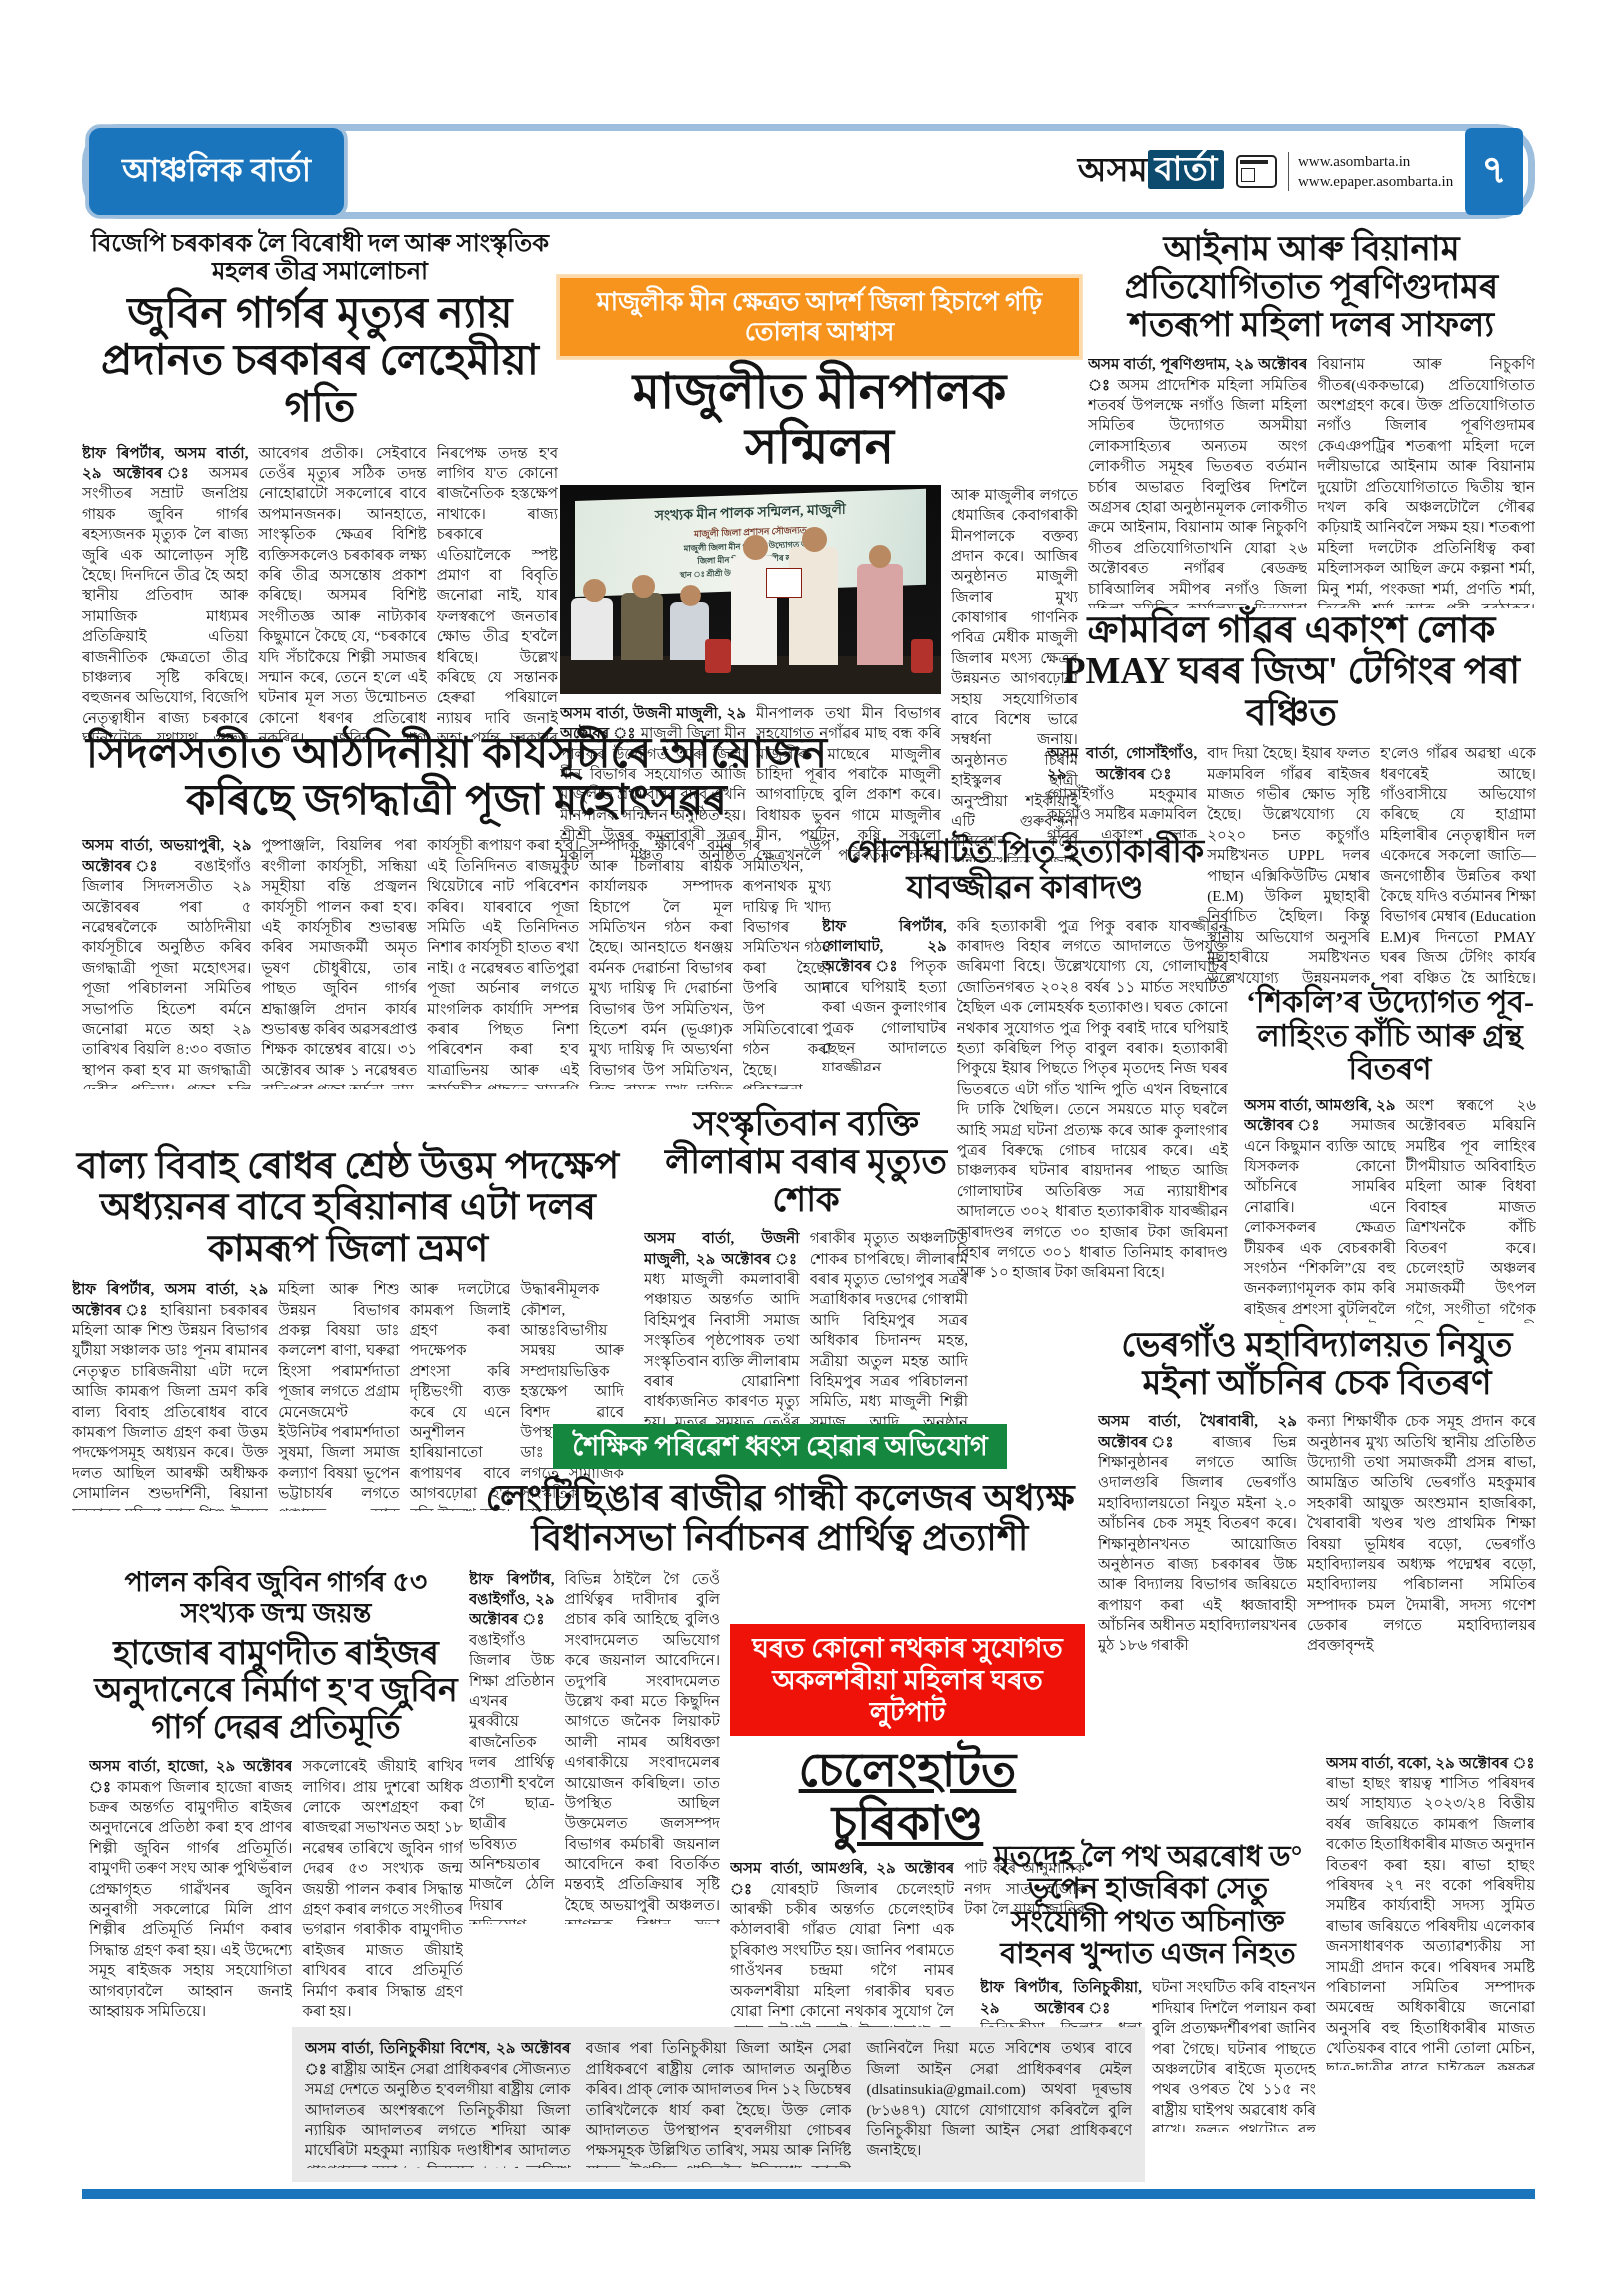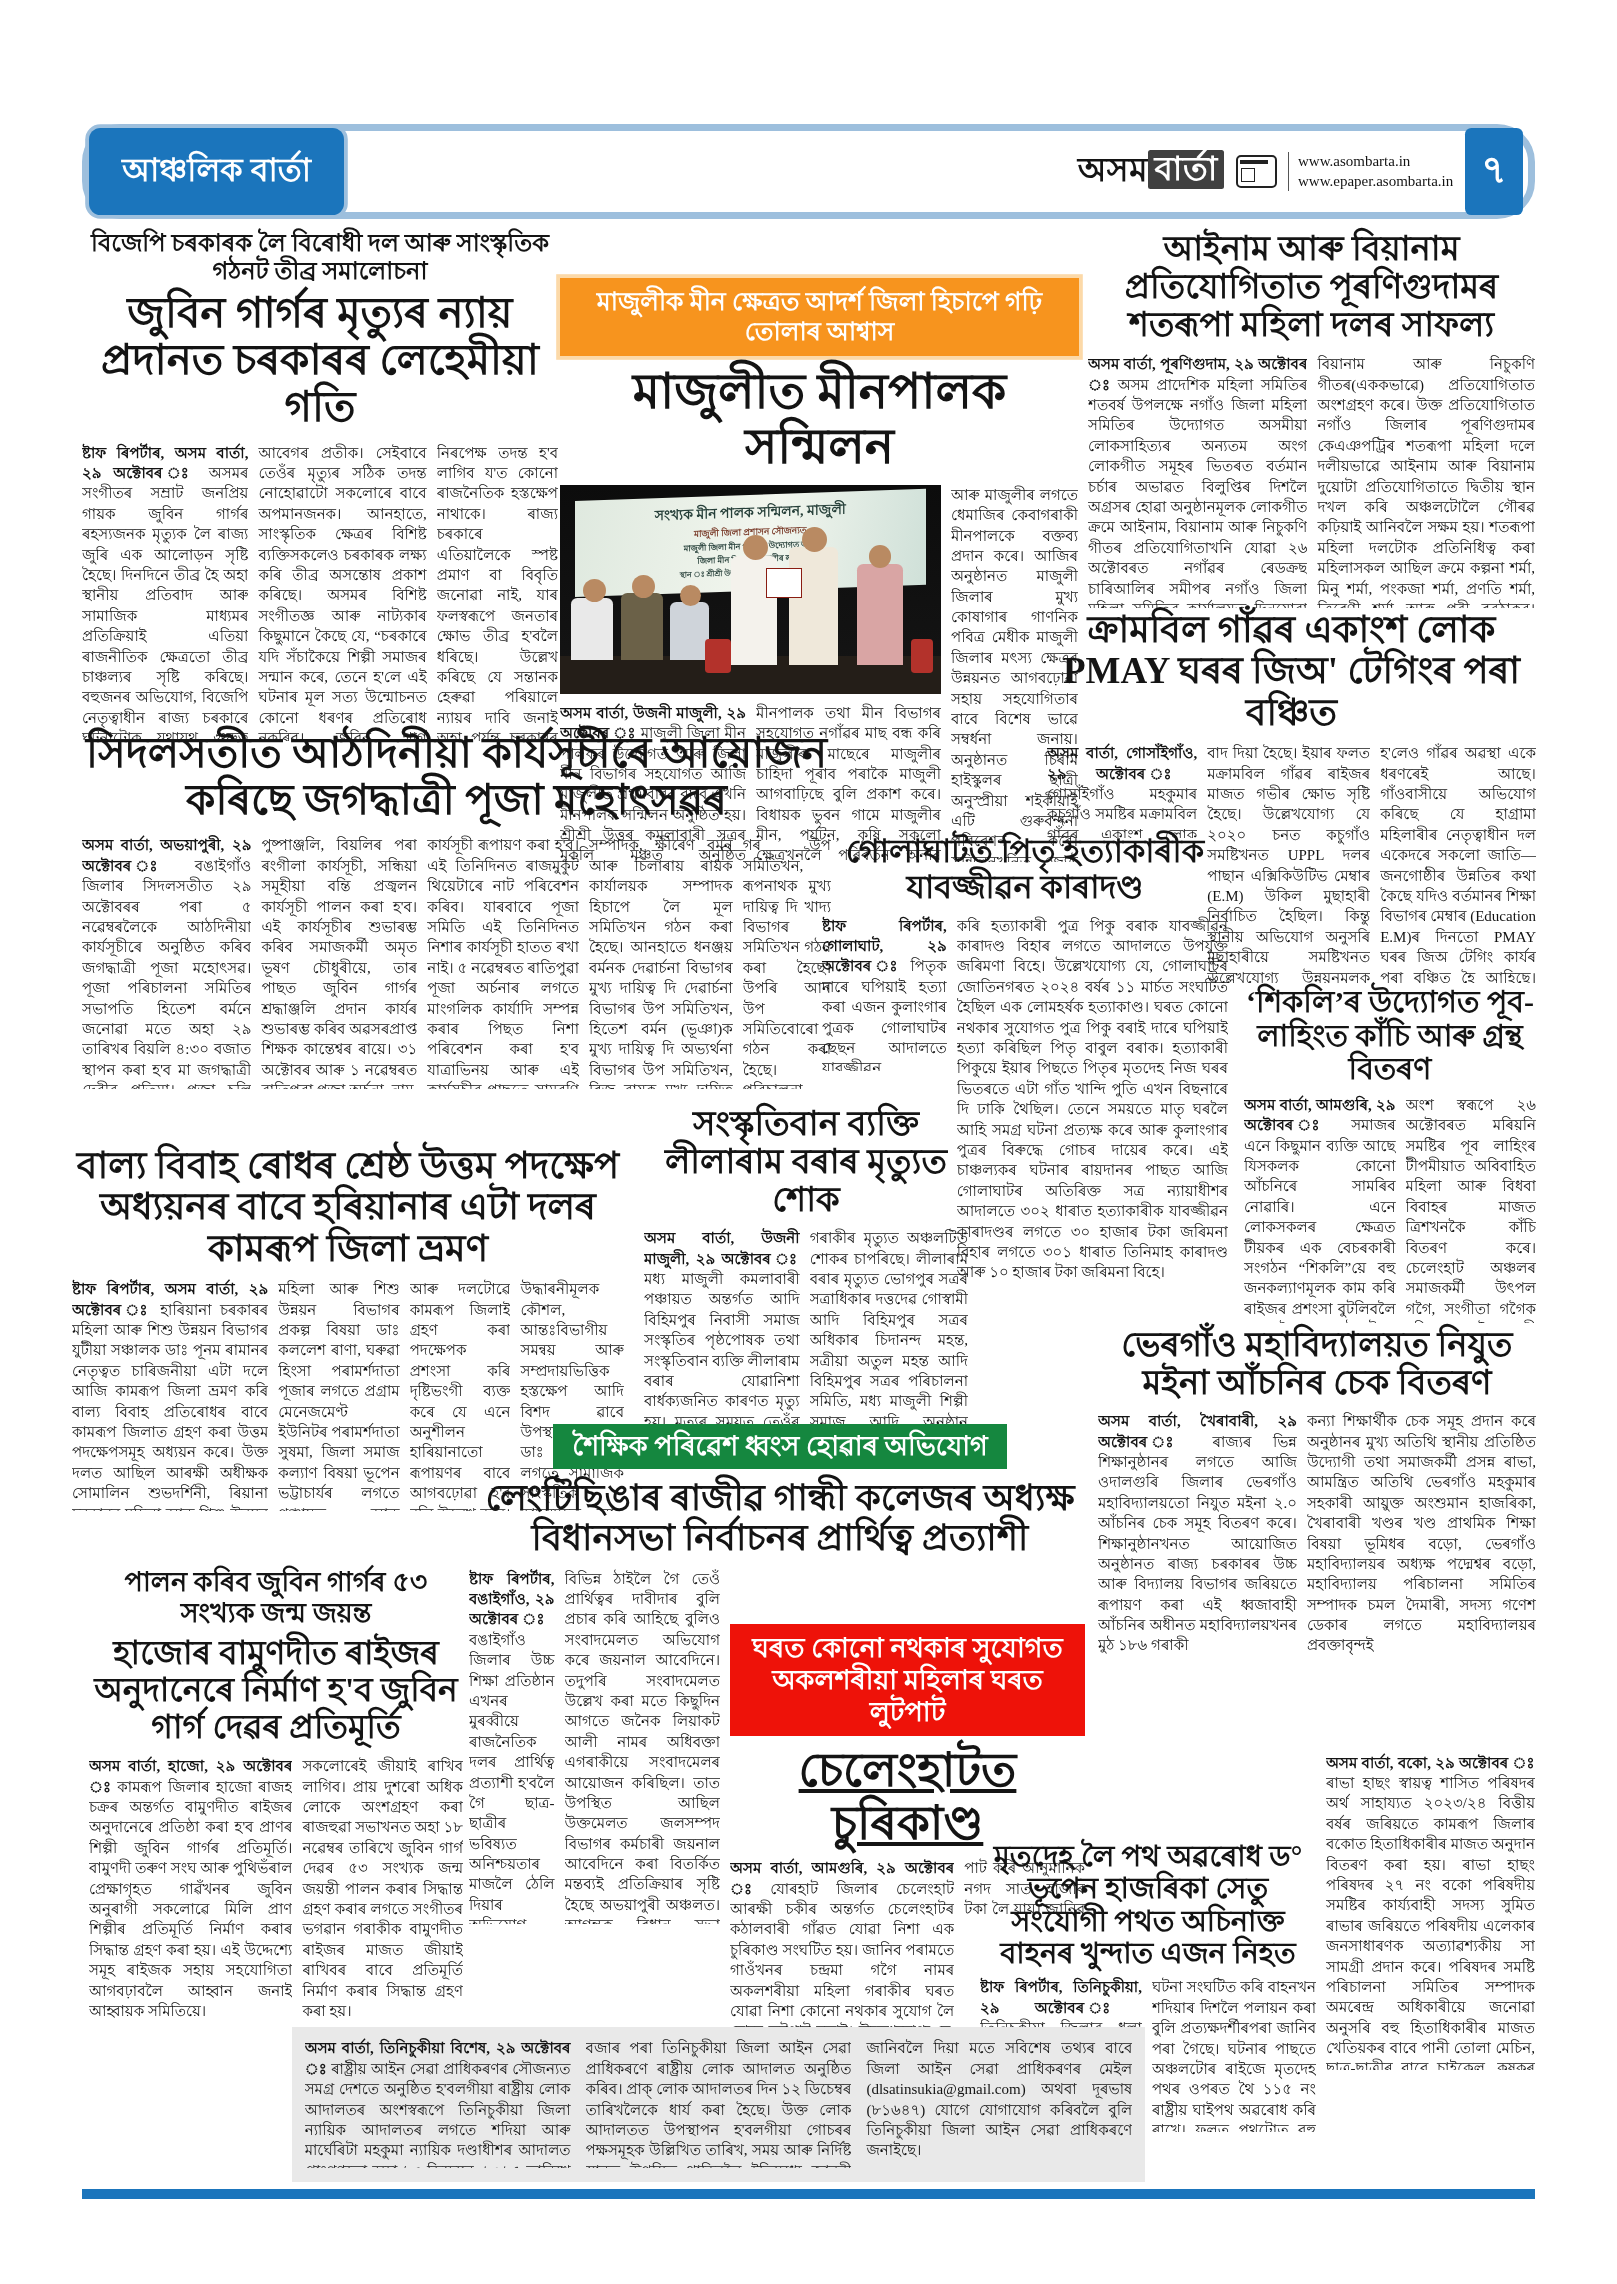--- a/index.html
+++ b/index.html
@@ -6,21 +6,21 @@
   body{width:1618px;height:2284px;position:relative;background:#ffffff;
        font-family:"Liberation Serif","DejaVu Serif",serif;color:#141414;}
   .abs{position:absolute;}
   
   .hdrbar{border:7px solid #9dbfdd;border-radius:38px;background:#fff;display:flex;align-items:center;}
   .hdr-date{font-size:28px;font-weight:bold;padding-left:35px;flex:0 0 482px;}
   .hdr-section{background:#1b75bc;color:#fff;font-size:32px;font-weight:bold;
        border-radius:11.4px;padding:16.5px 33px;box-shadow:0 0 0 3.8px #9dbfdd;}
   .hdr-right{margin-left:auto;display:flex;align-items:center;gap:11.4px;padding-right:5px;}
   .brand{font-size:33px;font-weight:bold;letter-spacing:0.6px;}
-  .brand .red{color:#fff;background:#404040;padding:1.3px 6.3px;border-radius:2.5px;}
+  .brand .red{color:#fff;background:#0c4a6e;padding:1.3px 6.3px;border-radius:2.5px;}
   .urls{font-size:15px;line-height:1.3;border-left:1.9px solid #555;padding-left:9px;}
   .browser-ico{width:37px;height:29px;border:2.5px solid #222;border-radius:5px;position:relative;}
   .browser-ico:before{content:"";position:absolute;left:2.5px;top:2.5px;width:28px;height:4.4px;background:#222;}
   .browser-ico:after{content:"";position:absolute;left:3.8px;top:11.4px;width:11.4px;height:11.4px;border:1.9px solid #222;}
   .pagenum{background:#1b75bc;color:#fff;font-size:39px;font-weight:bold;
        padding:11.4px 16.5px;border-radius:6.3px;}
   
   .art{position:absolute;overflow:visible;}
   .kick{font-weight:bold;text-align:center;line-height:1.15;}
   .hl{font-weight:bold;text-align:center;line-height:1.12;margin:0;}
@@ -53,21 +53,21 @@
     <div class="browser-ico"></div>
     <div class="urls">
       <div>www.asombarta.in</div>
       <div>www.epaper.asombarta.in</div>
     </div>
     <div class="pagenum">৭</div>
   </div>
 </div>
 
 <section class="art" style="left:82px;top:230px;width:476px;height:495px;">
-  <div class="kick" style="font-size:24px;">বিজেপি চৰকাৰক লৈ বিৰোধী দল আৰু সাংস্কৃতিক গঠনট তীব্ৰ সমালোচনা</div>
+  <div class="kick" style="font-size:24px;">বিজেপি চৰকাৰক লৈ বিৰোধী দল আৰু সাংস্কৃতিক মহলৰ তীব্ৰ সমালোচনা</div>
   <h1 class="hl" style="font-size:42px;margin-top:5px;">জুবিন গাৰ্গৰ মৃত্যুৰ ন্যায় প্ৰদানত চৰকাৰৰ লেহেমীয়া গতি</h1>
   <div class="cols" style="margin-top:11.4px;">
     <div class="col" style="height:298px;"><span class="byline">ষ্টাফ ৰিপৰ্টাৰ, অসম বাৰ্তা, ২৯ অক্টোবৰ ঃ </span><span>অসমৰ সংগীতৰ সম্ৰাট জনপ্ৰিয় গায়ক জুবিন গাৰ্গৰ ৰহস্যজনক মৃত্যুক লৈ ৰাজ্য জুৰি এক আলোড়ন সৃষ্টি হৈছে। দিনদিনে তীব্ৰ হৈ অহা স্থানীয় প্ৰতিবাদ আৰু সামাজিক মাধ্যমৰ প্ৰতিক্ৰিয়াই এতিয়া ৰাজনীতিক ক্ষেত্ৰতো তীব্ৰ চাঞ্চল্যৰ সৃষ্টি কৰিছে। বহুজনৰ অভিযোগ, বিজেপি নেতৃত্বাধীন ৰাজ্য চৰকাৰে ঘটনাটোক যথাযথ গুৰুত্ব নিদি ৰাজনৈতিক পন্থাৰে মোখনি মাৰিবলৈ চেষ্টা কৰি আছে। বিৰোধী দলসমূহে উল্লেখ কৰিছে যে জুবিন গাৰ্গৰ মৃত্যুৰ অনুসন্ধানত চৰকাৰী সংস্থাই নিষ্ক্ৰিয়তা দেখুৱাইছে। কংগ্ৰেছ, ৰাইজৰ দল, আৰু অন্যান্য দলৰ নেতাসকলে কৈছে যে চৰকাৰে ন্যায় প্ৰদানত বিলম্ব কৰি জনতাৰ বিশ্বাস হেৰুৱাইছে। তেওঁলোকৰ বক্তব্য অনুসৰি, জুবিন গাৰ্গ কেৱল এজন গায়ক নহয়, তেওঁ আছিল অসমৰ সাংস্কৃতিক আত্মা, অসমীয়া সমাজৰ</span></div>
     <div class="col" style="height:298px;"><span>আবেগৰ প্ৰতীক। সেইবাবে তেওঁৰ মৃত্যুৰ সঠিক তদন্ত নোহোৱাটো সকলোৰে বাবে অপমানজনক। আনহাতে, সাংস্কৃতিক ক্ষেত্ৰৰ বিশিষ্ট ব্যক্তিসকলেও চৰকাৰক লক্ষ্য কৰি তীব্ৰ অসন্তোষ প্ৰকাশ কৰিছে। অসমৰ বিশিষ্ট সংগীতজ্ঞ আৰু নাট্যকাৰ কিছুমানে কৈছে যে, “চৰকাৰে যদি সঁচাকৈয়ে শিল্পী সমাজৰ সন্মান কৰে, তেনে হ'লে এই ঘটনাৰ মূল সত্য উন্মোচনত কোনো ধৰণৰ প্ৰতিৰোধ নকৰিব। জুবিন গাৰ্গ অসমবাসীৰ হৃদয়ত জীৱিত আছে, কিন্তু সেই জীৱন্ত সন্মানক ন্যায়ৰ দ্বাৰাই ৰক্ষা কৰাটো চৰকাৰৰ নৈতিক দায়িত্ব।” অসংখ্য অনুৰাগীয়ে অঞ্চলজুৰি মোমবাতি সমদল, ন্যায়ৰ দাবী সম্বলিত ধৰ্ণা আৰু প্ৰতিবাদ অব্যাহত ৰাখিছে। সামাজিক মাধ্যমসমূহত #JusticeForZubeen গুৰুত্বপূৰ্ণ ৰূপে ট্ৰেণ্ড কৰি আছে। বহুজন শিল্পী, সাহিত্যিক আৰু সাংবাদিকে মন্তব্য কৰিছে যে এই বিষয়ত চৰকাৰৰ গতি সন্দেহজনক।</span></div>
     <div class="col" style="height:298px;"><span>নিৰপেক্ষ তদন্ত হ'ব লাগিব য'ত কোনো ৰাজনৈতিক হস্তক্ষেপ নাথাকে। ৰাজ্য চৰকাৰে এতিয়ালৈকে স্পষ্ট প্ৰমাণ বা বিবৃতি জনোৱা নাই, যাৰ ফলস্বৰূপে জনতাৰ ক্ষোভ তীব্ৰ হ'বলৈ ধৰিছে। উল্লেখ কৰিছে যে সন্তানক হেৰুৱা পৰিয়ালে ন্যায়ৰ দাবি জনাই অহা পৰ্যন্ত চৰকাৰৰ নীৰৱতাই অসমৰ বিভিন্ন প্ৰান্তত প্ৰতিবাদৰ জুই জ্বলাইছে। এটাই কথা উঠিছে — জুবিন গাৰ্গৰ মৃত্যুৰ ন্যায়ক লৈ আন্দোলন আৰু সাংস্কৃতিক সমাজ ন্যায় নোপোৱালৈকে থমকি নৰয়। বিৰোধী দলসমূহে চৰকাৰক সকীয়াই দিছে যে তেওঁলোক ৰাজপথলৈ নামি জনতাৰ ওচৰত তদন্তৰ ফলাফল দাখিল কৰিব লাগিব।</span></div>
   </div>
 </section>
 
 <section class="art" style="left:560px;top:230px;width:519px;height:495px;margin-top:48px;">
   <div class="box-kick orange" style="font-size:25px;padding:9px 6.3px;box-shadow:0 0 0 3.8px #fcd9a8;">মাজুলীক মীন ক্ষেত্ৰত আদৰ্শ জিলা হিচাপে গঢ়ি তোলাৰ আশ্বাস</div>

